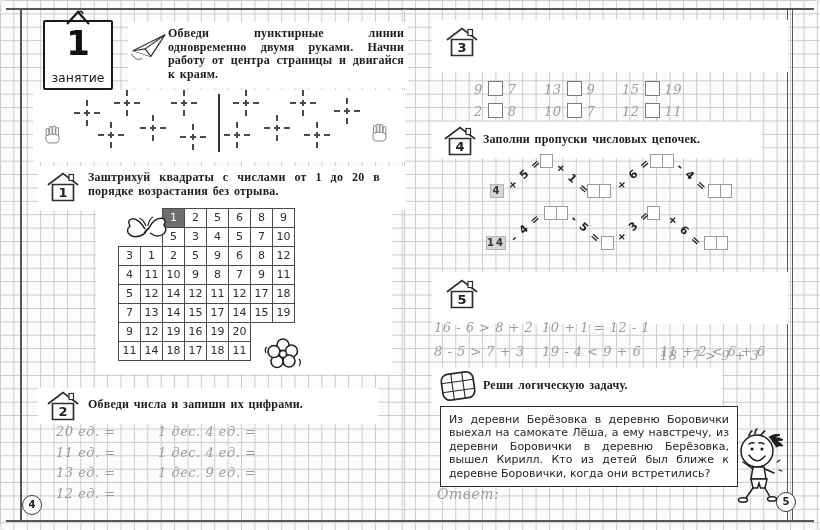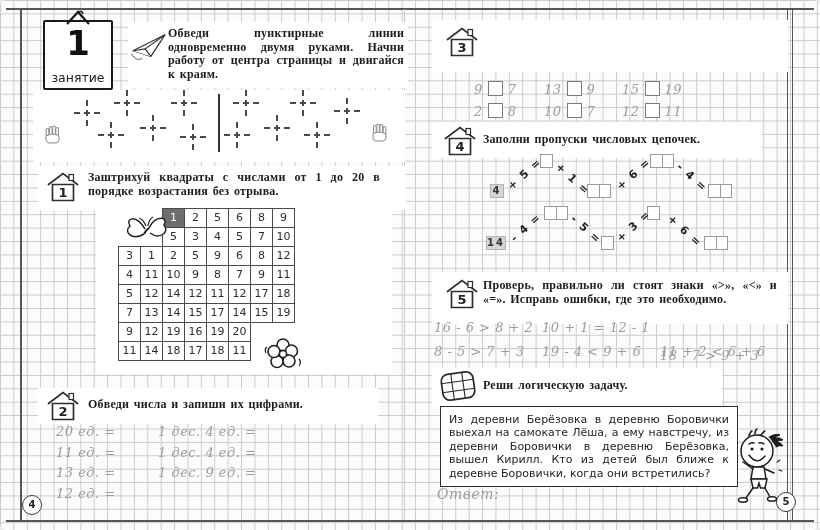--- a/index.html
+++ b/index.html
@@ -277,21 +277,20 @@
       <div class="chain-op" style="left: 185px; top: 72px; transform: rotate(42deg);">+ 6 =</div>
     </div>
 
   <div class="panel" style="left:432px;top:272px;width:356px;height:52px;"></div>
   <svg class="abs" style="left:445px;top:278px;" width="34" height="33" viewBox="0 0 34 33">
     <path d="M2.5 13.5 L17 2.5 L31.5 13.5" fill="#fff" stroke="#2e2e2e" stroke-width="1.7" stroke-linecap="round"></path>
     <rect x="23" y="3.5" width="4.5" height="6" fill="#fff" stroke="#2e2e2e" stroke-width="1.2"></rect>
     <path d="M6.5 13.5 h21 v16 h-21 z" fill="#fff" stroke="#2e2e2e" stroke-width="1.7"></path>
     <text x="17" y="26" text-anchor="middle" font-family="DejaVu Sans" font-size="13" font-weight="bold" fill="#222">5</text>
   </svg>
-  <div class="title" style="left:483px;top:279px;width:294px;">Проверь, правильно ли стоят знаки «&gt;», «&lt;» и «=». Исправь ошибки, где это необходимо.</div>
   <div class="abs" id="t5-items" style="left:430px;top:318px;width:360px;height:48px;">
       <div class="hw t5-item" style="left: 4px; top: 2px;">16 - 6 &gt; 8 + 2</div>
       <div class="hw t5-item" style="left: 112px; top: 2px;">10 + 1 = 12 - 1</div>
       <div class="hw t5-item" style="left: 230px; top: 2px; margin-top: 28px;">18 - 7 &gt; 9 + 3</div>
       <div class="hw t5-item" style="left: 4px; top: 26px;">8 - 5 &gt; 7 + 3</div>
       <div class="hw t5-item" style="left: 112px; top: 26px;">19 - 4 &lt; 9 + 6</div>
       <div class="hw t5-item" style="left: 230px; top: 26px;">11 + 2 &lt; 6 + 6</div>
     </div>
 
   <div class="panel" style="left:432px;top:368px;width:290px;height:38px;"></div>

